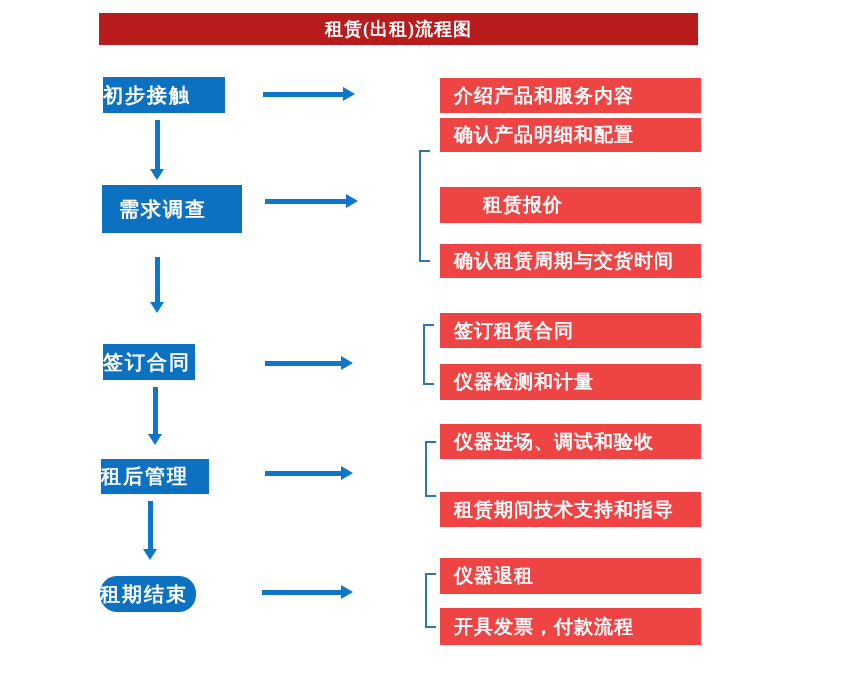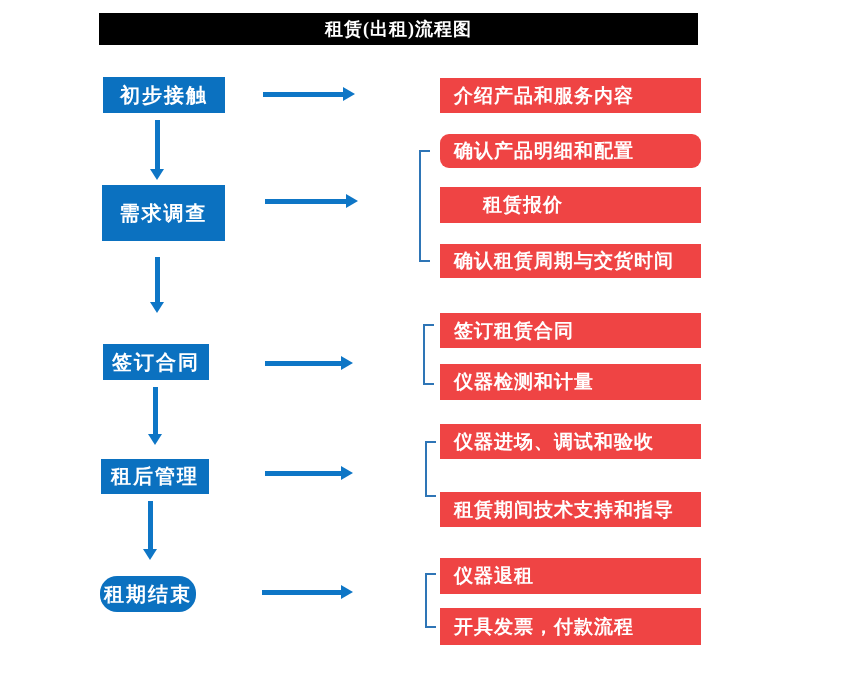--- a/index.html
+++ b/index.html
@@ -6,45 +6,45 @@
   .canvas{
     position:relative;
     width:844px;height:688px;
     background:#ffffff;
     overflow:hidden;
     font-family:"Liberation Serif","DejaVu Serif",serif;
   }
   
   .title-bar{
     position:absolute;left:99px;top:13px;width:599px;height:32px;
-    background:#000000;color:#ffffff;
+    background:#b91c1c;color:#ffffff;
     display:flex;align-items:center;justify-content:center;
     font-size:18px;font-weight:bold;letter-spacing:1px;
   }
   
   .step{
     position:absolute;background:#0b71c0;color:#ffffff;
-    display:flex;align-items:center;justify-content:center;
+    display:flex;align-items:center;justify-content:flex-start;
     font-size:20px;font-weight:bold;letter-spacing:2px;
   }
   .s1{left:103px;top:77px;width:122px;height:36px;}
-  .s2{left:102px;top:185px;width:123px;height:56px;}
-  .s3{left:103px;top:344px;width:106px;height:36px;}
+  .s2{left:102px;top:185px;width:123px;height:48px;padding-left:17px;}
+  .s3{left:103px;top:344px;width:92px;height:36px;}
   .s4{left:101px;top:459px;width:108px;height:35px;}
   .s5{left:100px;top:576px;width:96px;height:36px;border-radius:17px;}
   
   .detail{
     position:absolute;left:440px;width:261px;
     background:#ef4444;color:#ffffff;
     display:flex;align-items:center;
     padding-left:14px;box-sizing:border-box;
     font-size:19px;font-weight:bold;letter-spacing:1px;
   }
   .d1{top:78px;height:35px;}
-  .d2{top:134px;height:34px;border-radius:9px;}
+  .d2{top:118px;height:34px;}
   .d3{top:187px;height:36px;padding-left:43px;}
   .d4{top:244px;height:34px;}
   .d5{top:313px;height:35px;}
   .d6{top:364px;height:36px;}
   .d7{top:424px;height:35px;}
   .d8{top:492px;height:35px;}
   .d9{top:558px;height:36px;}
   .d10{top:608px;height:37px;}
   
   .harrow{position:absolute;height:5px;background:#0e76c6;}

